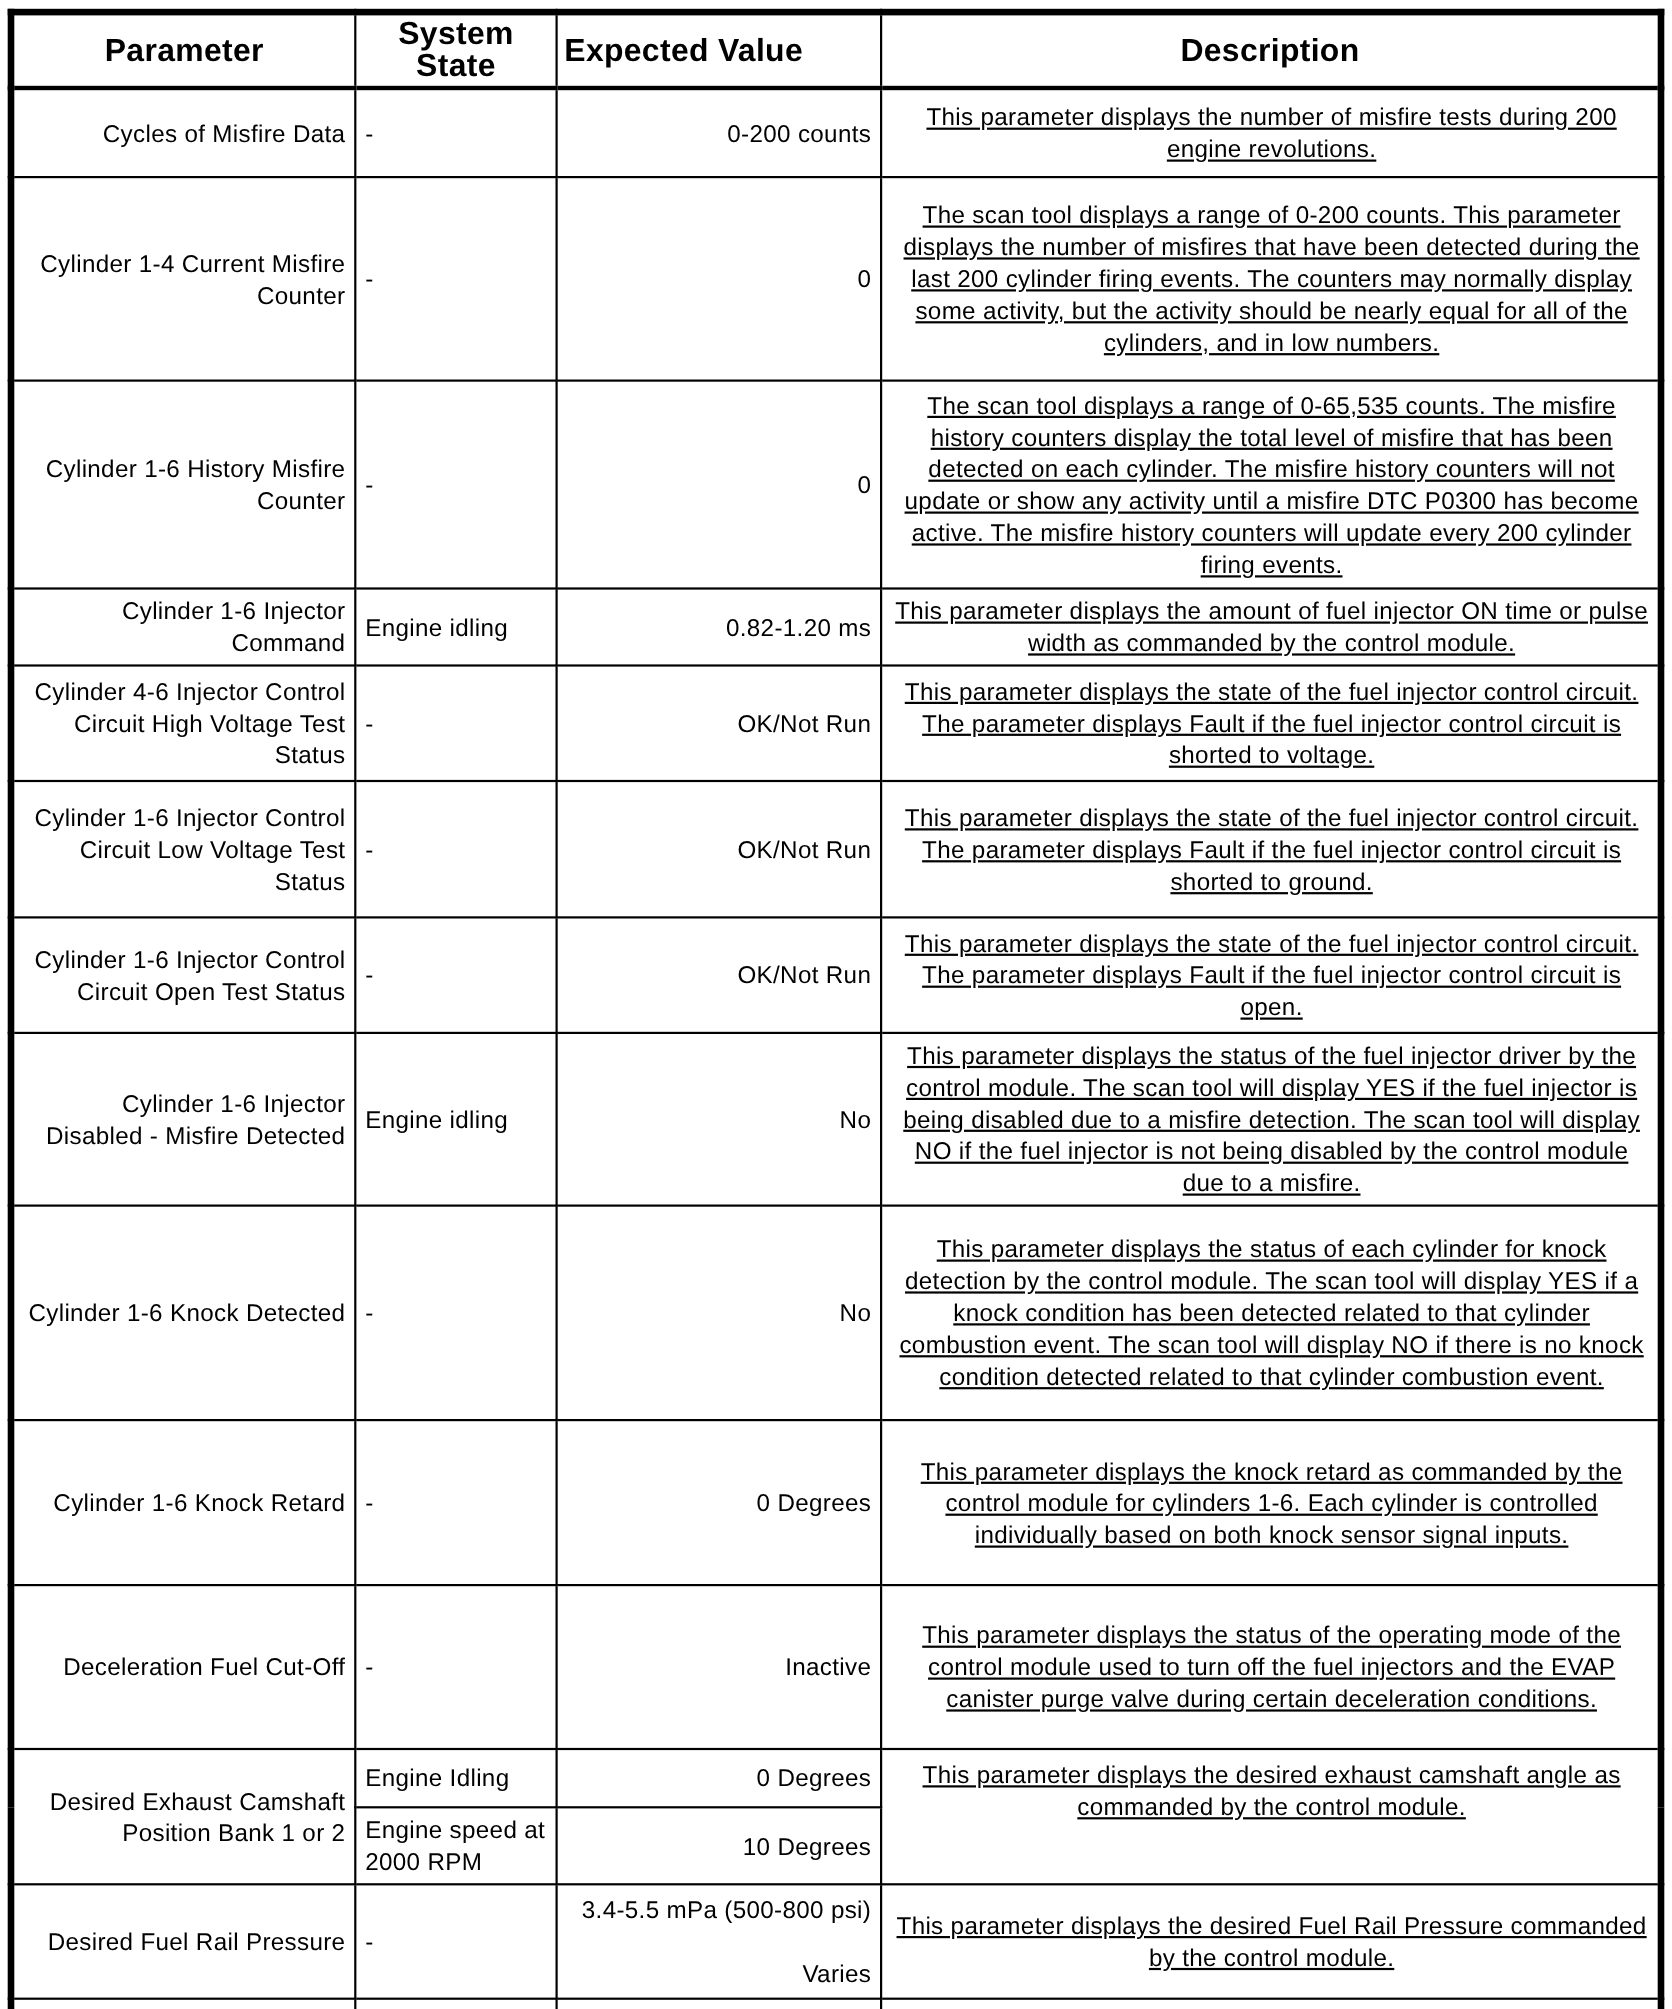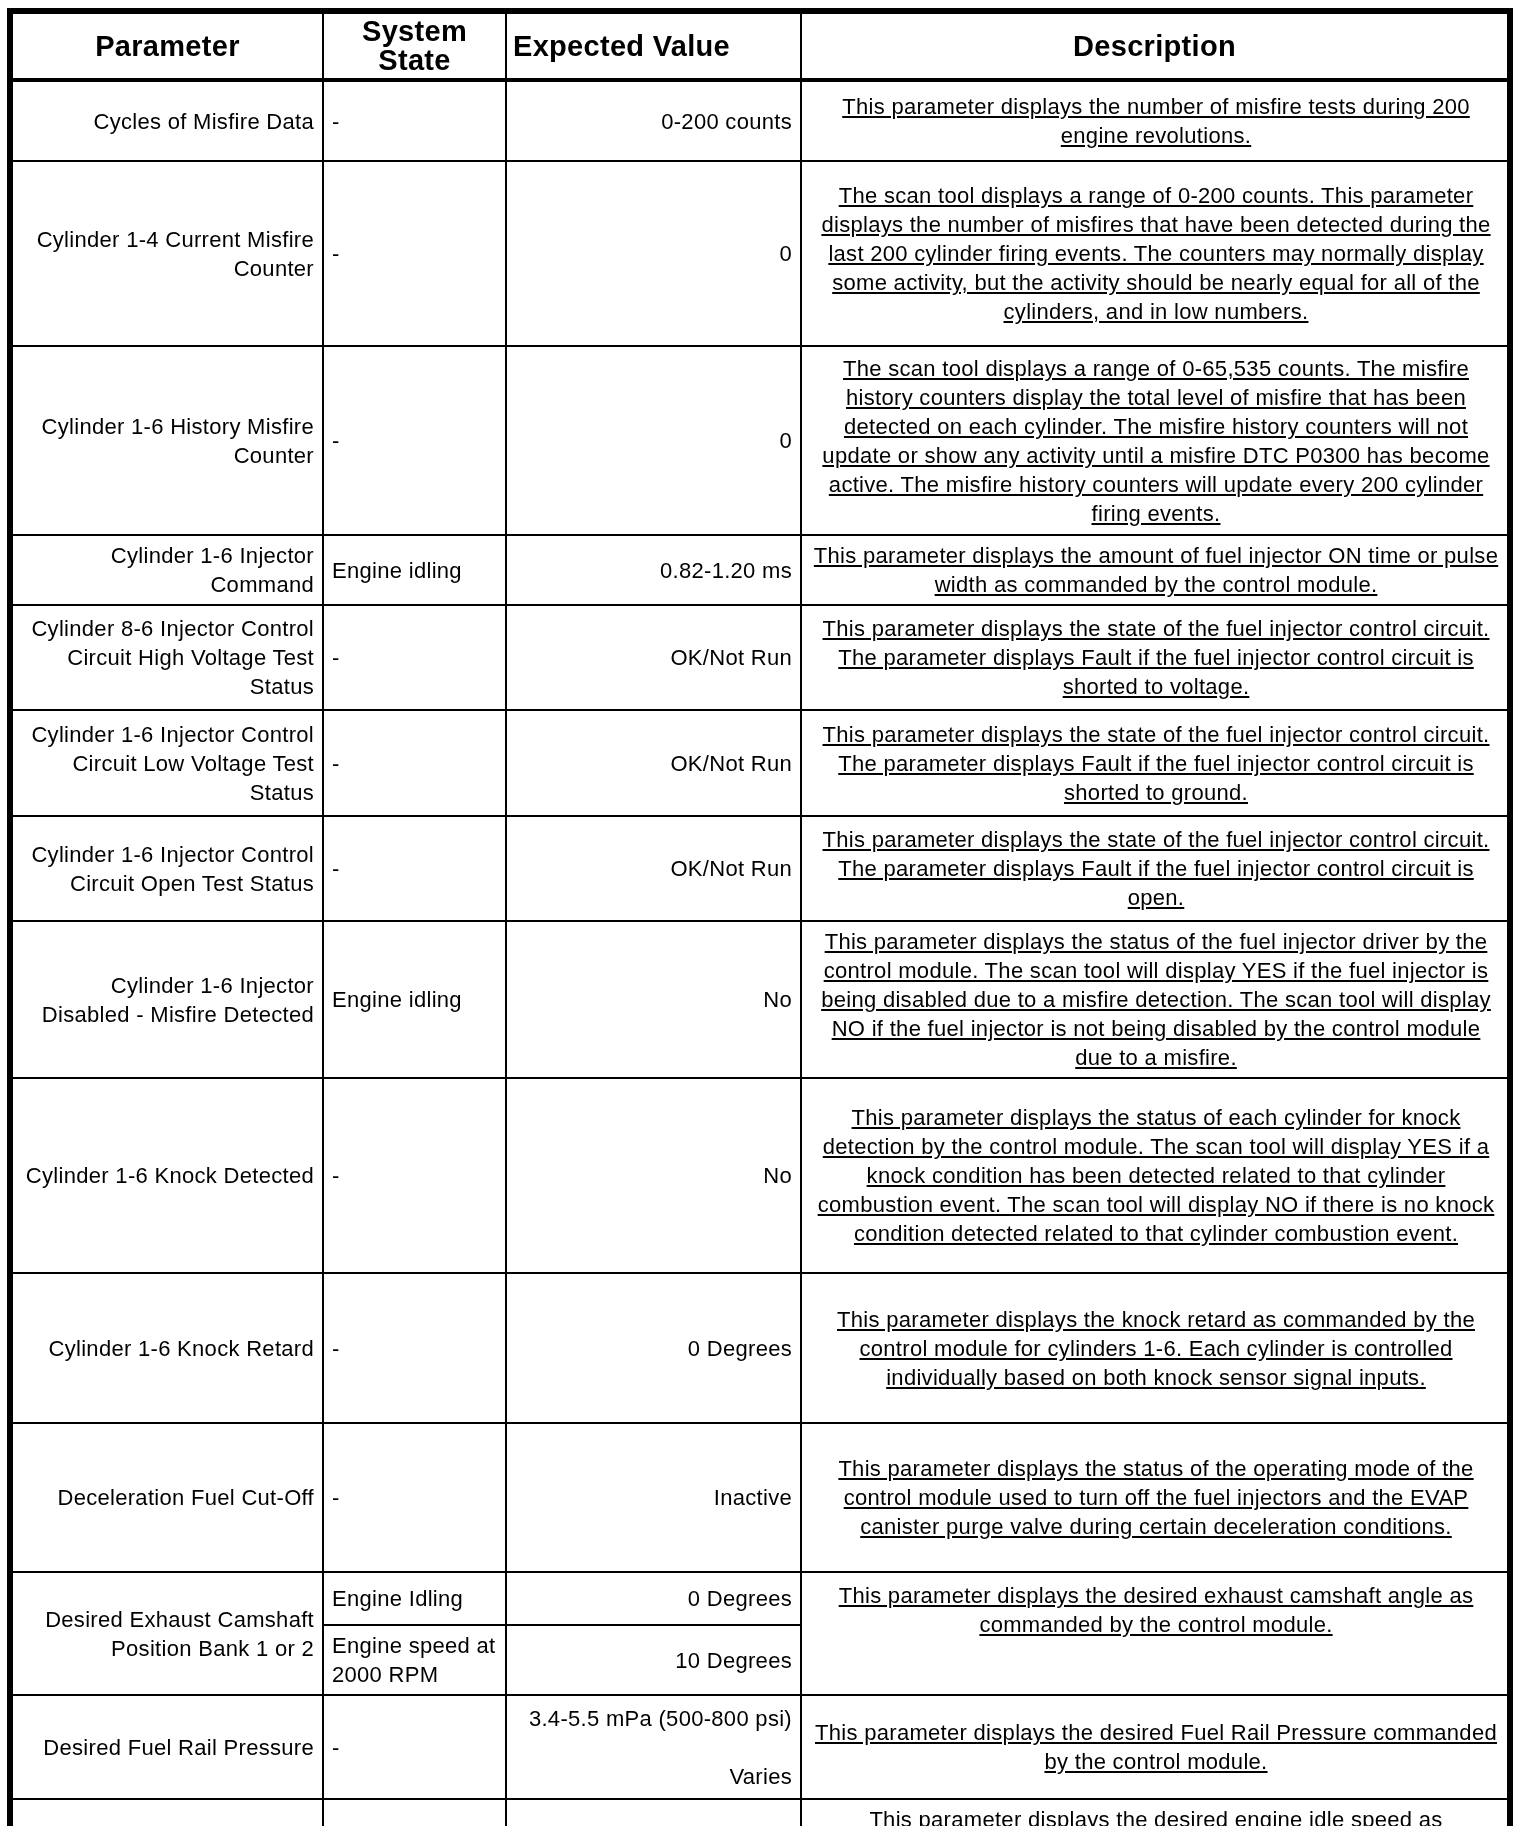--- a/index.html
+++ b/index.html
@@ -109,26 +109,26 @@
         <td class="value-cell">0</td>
         <td class="desc-cell">The scan tool displays a range of 0-65,535 counts. The misfire history counters display the total level of misfire that has been detected on each cylinder. The misfire history counters will not update or show any activity until a misfire DTC P0300 has become active. The misfire history counters will update every 200 cylinder firing events.</td>
       </tr>
       <tr style="height:63px;">
         <td class="param-cell">Cylinder 1-6 Injector Command</td>
         <td class="state-cell">Engine idling</td>
         <td class="value-cell">0.82-1.20 ms</td>
         <td class="desc-cell">This parameter displays the amount of fuel injector ON time or pulse width as commanded by the control module.</td>
       </tr>
       <tr style="height:105px;">
-        <td class="param-cell">Cylinder 8-6 Injector Control Circuit High Voltage Test Status</td>
+        <td class="param-cell">Cylinder 4-6 Injector Control Circuit High Voltage Test Status</td>
         <td class="state-cell">-</td>
         <td class="value-cell">OK/Not Run</td>
         <td class="desc-cell">This parameter displays the state of the fuel injector control circuit. The parameter displays Fault if the fuel injector control circuit is shorted to voltage.</td>
       </tr>
-      <tr style="height:106px;">
+      <tr style="height:124px;">
         <td class="param-cell">Cylinder 1-6 Injector Control Circuit Low Voltage Test Status</td>
         <td class="state-cell">-</td>
         <td class="value-cell">OK/Not Run</td>
         <td class="desc-cell">This parameter displays the state of the fuel injector control circuit. The parameter displays Fault if the fuel injector control circuit is shorted to ground.</td>
       </tr>
       <tr style="height:105px;margin-top:44px;">
         <td class="param-cell">Cylinder 1-6 Injector Control Circuit Open Test Status</td>
         <td class="state-cell">-</td>
         <td class="value-cell">OK/Not Run</td>
         <td class="desc-cell">This parameter displays the state of the fuel injector control circuit. The parameter displays Fault if the fuel injector control circuit is open.</td>

